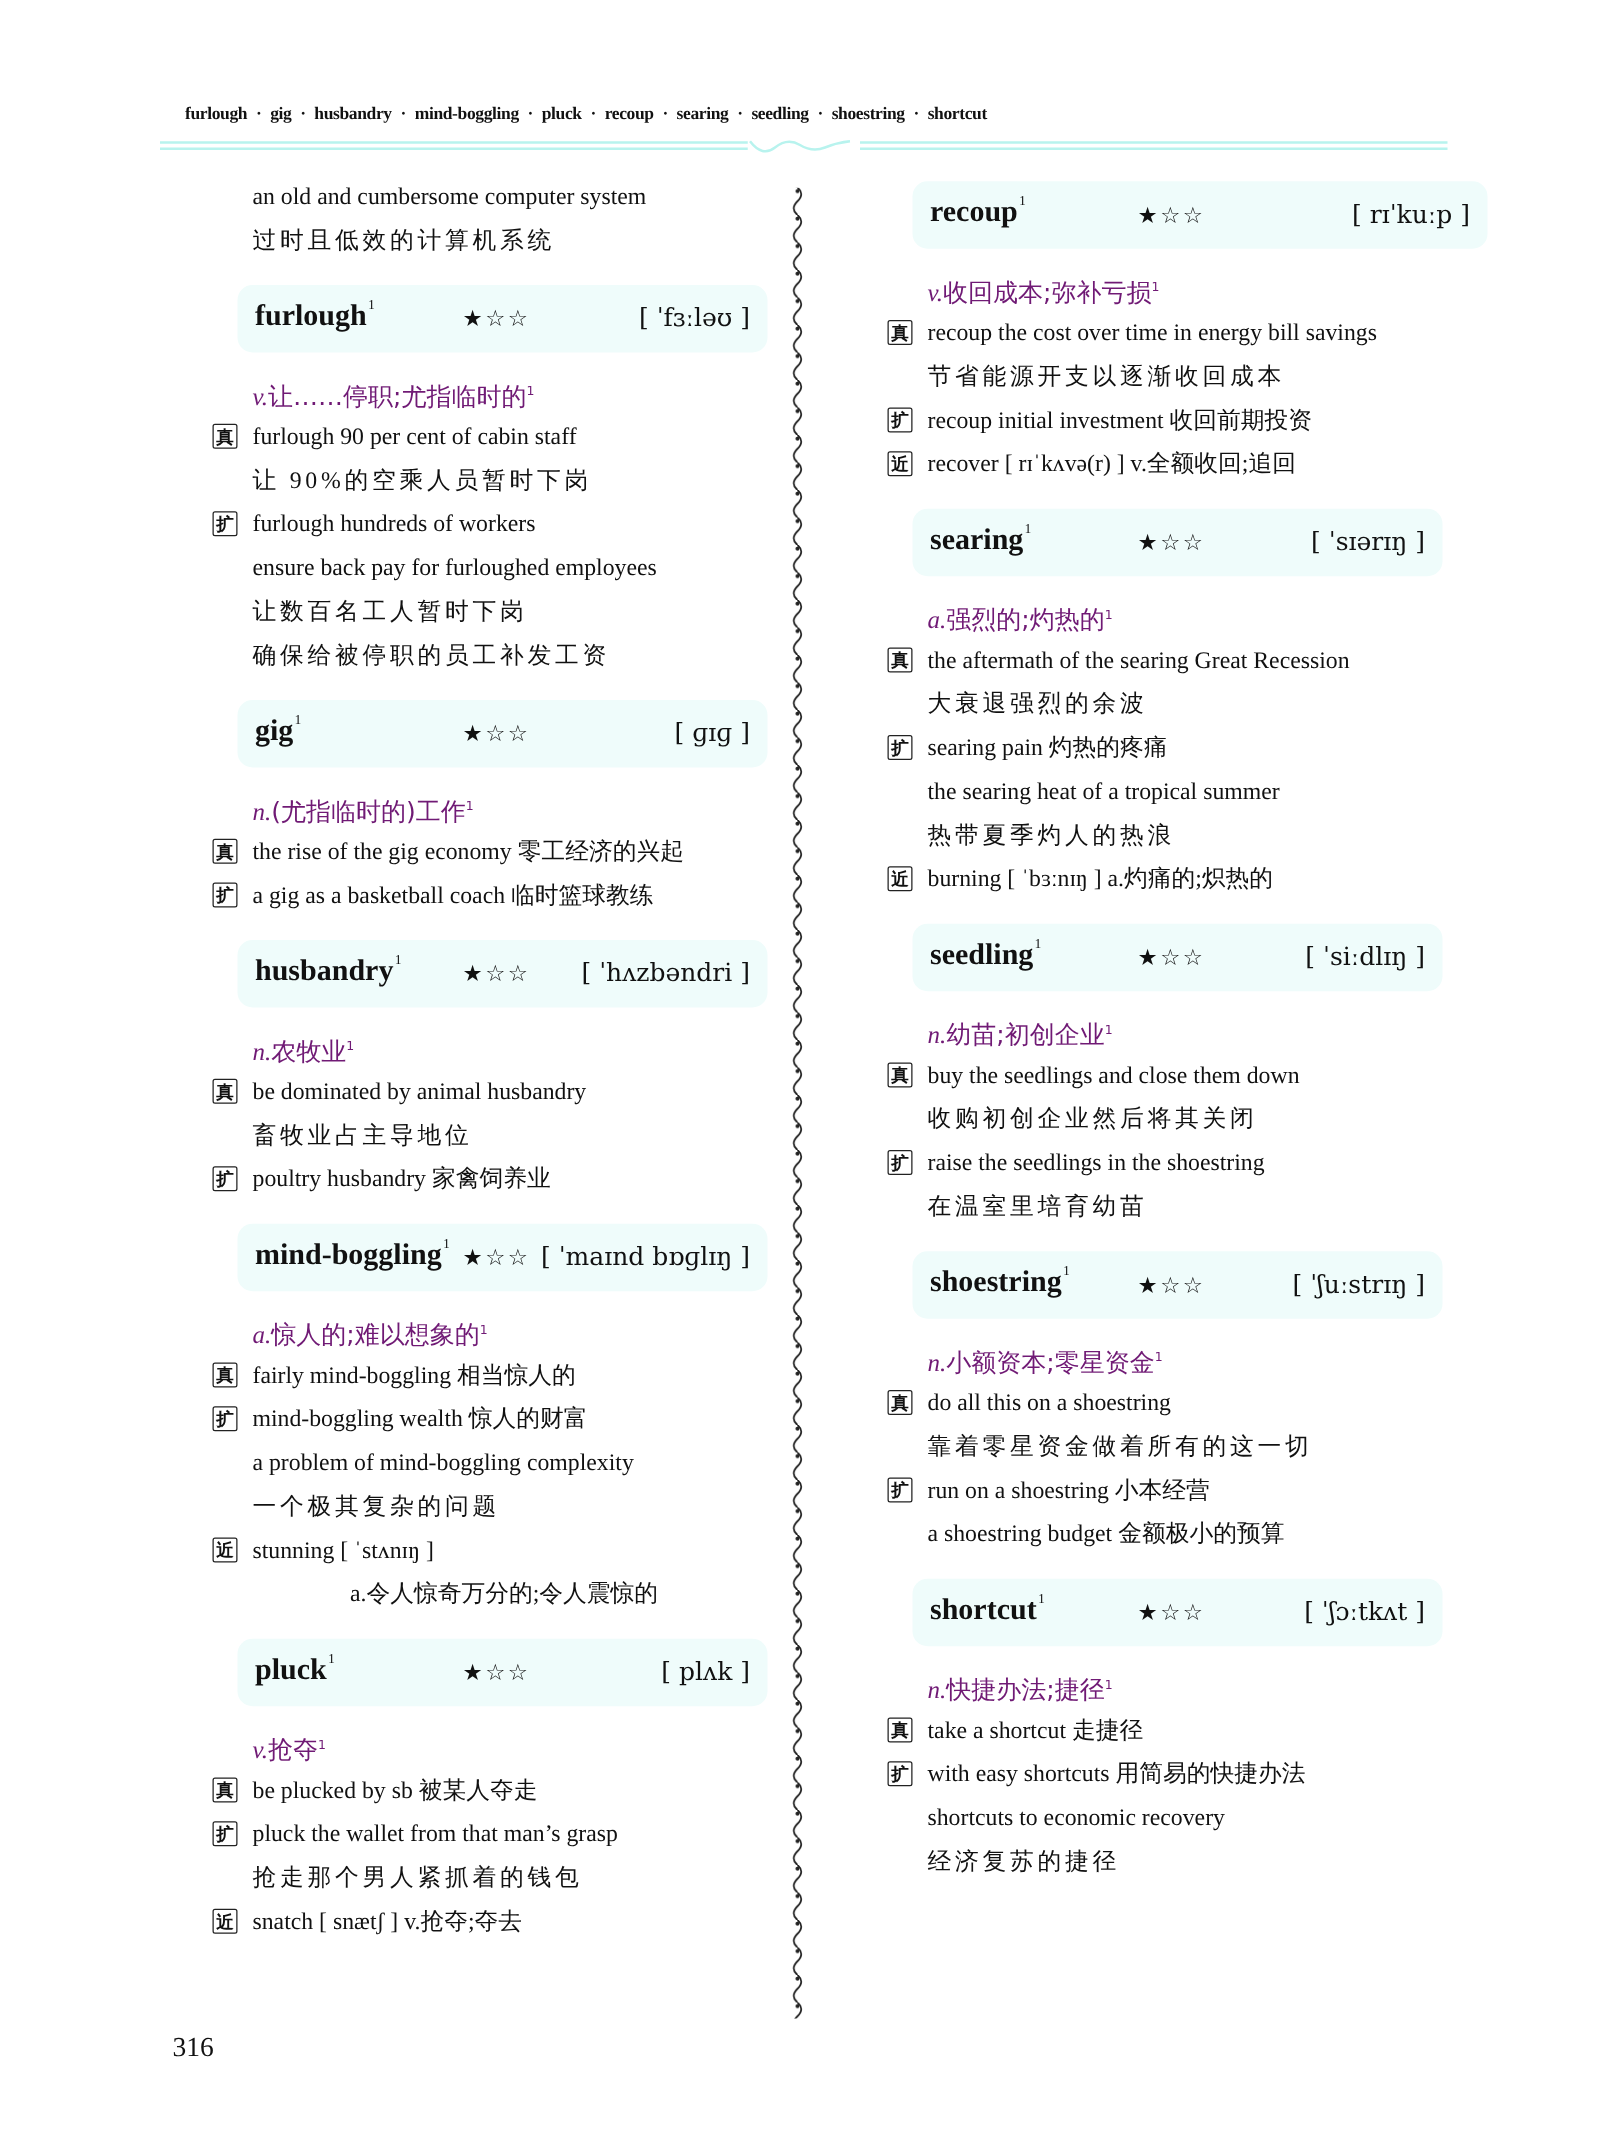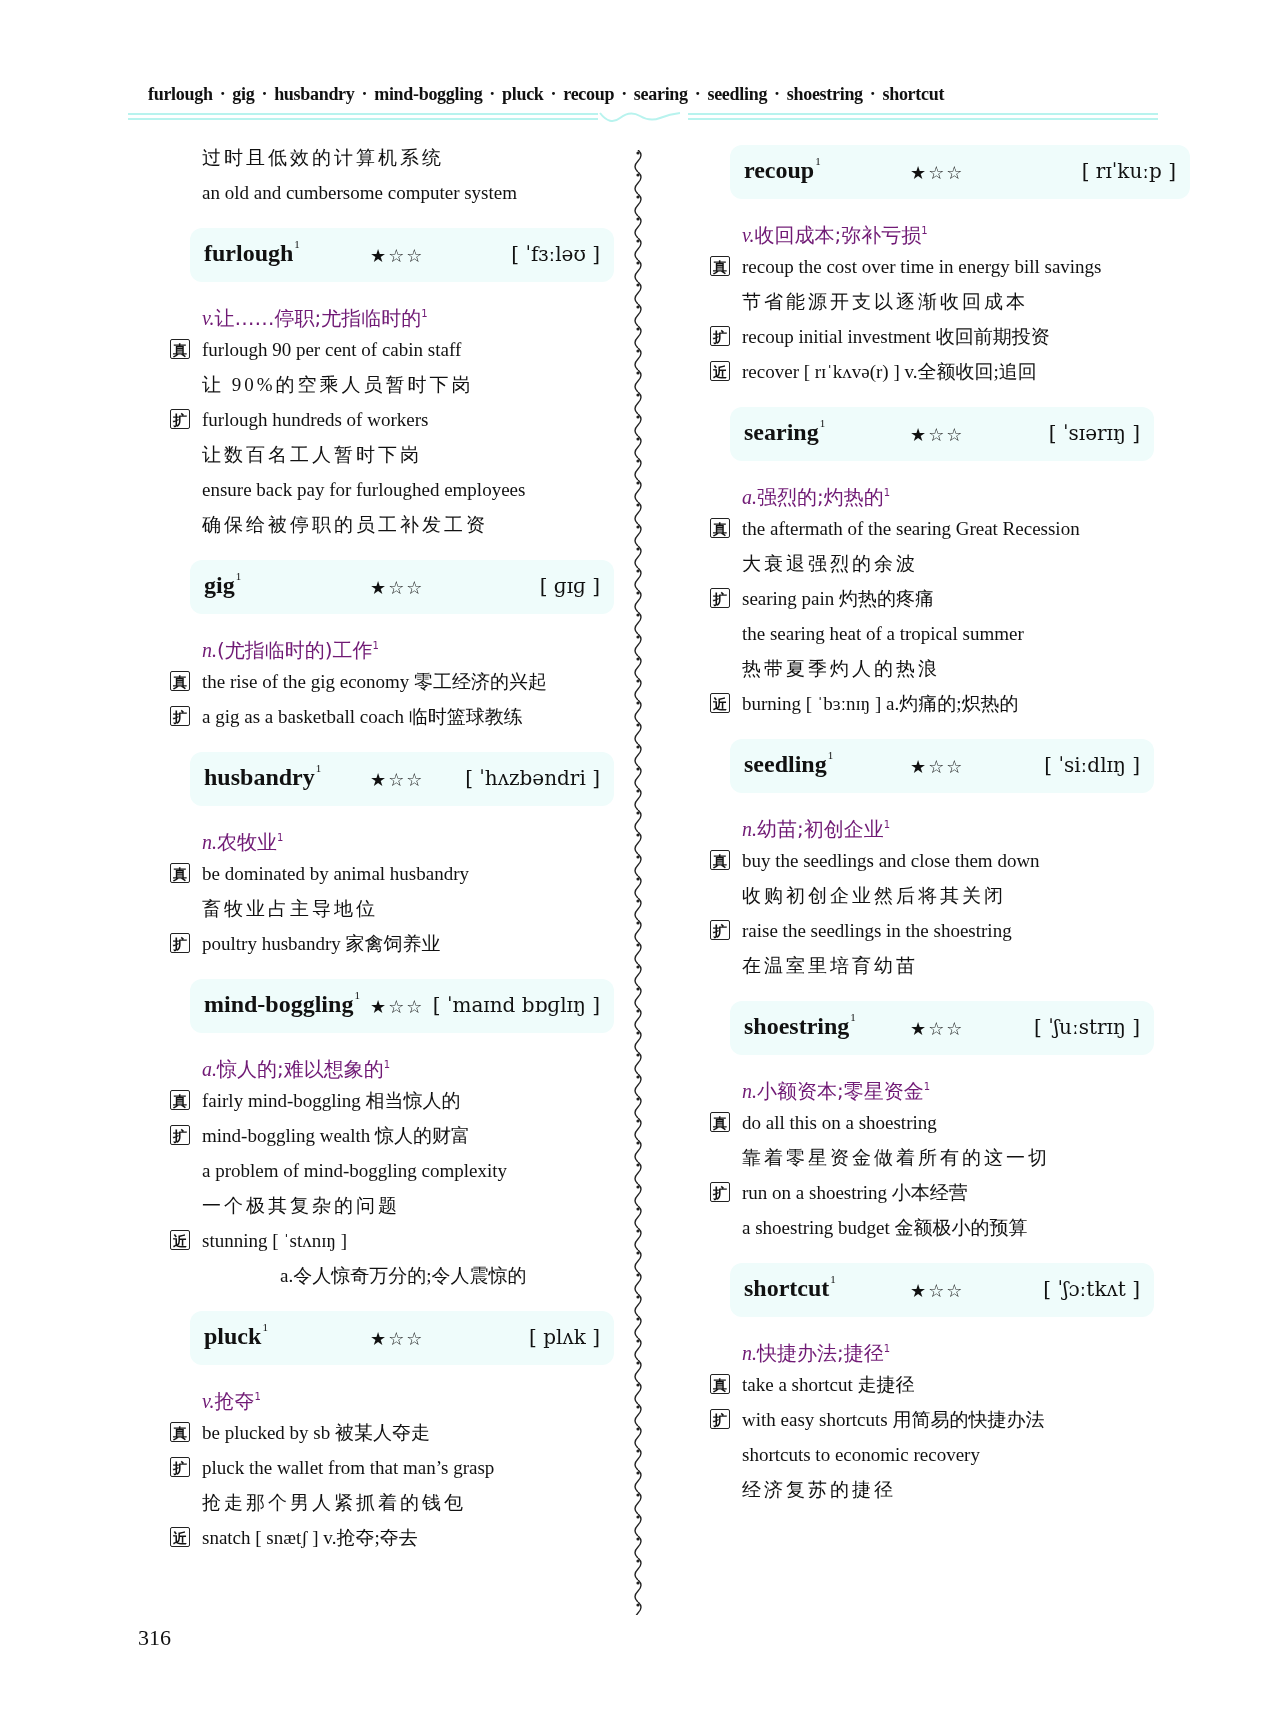--- a/index.html
+++ b/index.html
@@ -1,18 +1,18 @@
 <!DOCTYPE html>
 <html><head>
 <meta charset="utf-8">
 <style>
   html, body { margin:0; padding:0; background:#ffffff; }
   body { width:1281px; height:1724px; position:relative; overflow:hidden;
          font-family:"Liberation Serif", "DejaVu Serif", serif; color:#111; }
-  .running-head { position:absolute; left:148px; top:84px; font-size:18px; font-weight:bold;
+  .running-head { position:absolute; left:148px; top:84px; font-size:14px; font-weight:bold;
                   letter-spacing:-0.3px; white-space:nowrap; }
   .running-head .sep { margin:0 7px; font-weight:bold; }
   .head-rule { position:absolute; left:128px; top:112px; width:1030px; height:10px; }
   .head-rule .l1 { position:absolute; left:0; right:0; top:1px; height:2px; background:#b8f3ee; }
   .head-rule .l2 { position:absolute; left:0; right:0; top:6px; height:2px; background:#b8f3ee; }
   .head-rule svg { position:absolute; left:470px; top:-2px; }
   .col { position:absolute; top:140px; width:470px; }
   .col.left { left:160px; }
   .col.right { left:700px; }
   .divider { position:absolute; left:633px; top:150px; width:14px; height:1465px; }
@@ -42,33 +42,33 @@
 <div class="head-rule">
   <div class="l1"></div>
     <div class="l2"></div>
   <svg width="90" height="16" viewBox="0 0 90 16">
       <rect x="0" y="0" width="90" height="16" fill="#fff"></rect>
     <path d="M2 3 Q12 16 22 8 T42 6 T62 8 T82 3" stroke="#b8f3ee" stroke-width="2" fill="none"></path>
     </svg>
 </div>
 
 <div class="col left" id="leftcol">
+  <div class="line">an old and cumbersome computer system</div>
   <div class="line zh">过时且低效的计算机系统</div>
-  <div class="line">an old and cumbersome computer system</div>
 <div class="entry-head">
       <span class="word"><span>furlough</span><sup>1</sup></span>
       <span class="stars">★☆☆</span>
       <span class="ipa">[ ˈfɜːləʊ ]</span>
     </div>
     <div class="sense"><span class="pos">v.</span><span>让……停职;尤指临时的</span><sup>1</sup></div>
     <div class="line"><span class="tag">真</span><span>furlough 90 per cent of cabin staff</span></div>
     <div class="line zh"><span>让 90%的空乘人员暂时下岗</span></div>
     <div class="line"><span class="tag">扩</span><span>furlough hundreds of workers</span></div>
+    <div class="line"><span>ensure back pay for furloughed employees</span></div>
     <div class="line zh"><span>让数百名工人暂时下岗</span></div>
-    <div class="line"><span>ensure back pay for furloughed employees</span></div>
     <div class="line zh"><span>确保给被停职的员工补发工资</span></div>
     <div class="entry-head">
       <span class="word"><span>gig</span><sup>1</sup></span>
       <span class="stars">★☆☆</span>
       <span class="ipa">[ ɡɪɡ ]</span>
     </div>
     <div class="sense"><span class="pos">n.</span><span>(尤指临时的)工作</span><sup>1</sup></div>
     <div class="line"><span class="tag">真</span><span>the rise of the gig economy 零工经济的兴起</span></div>
     <div class="line"><span class="tag">扩</span><span>a gig as a basketball coach 临时篮球教练</span></div>
     <div class="entry-head">

